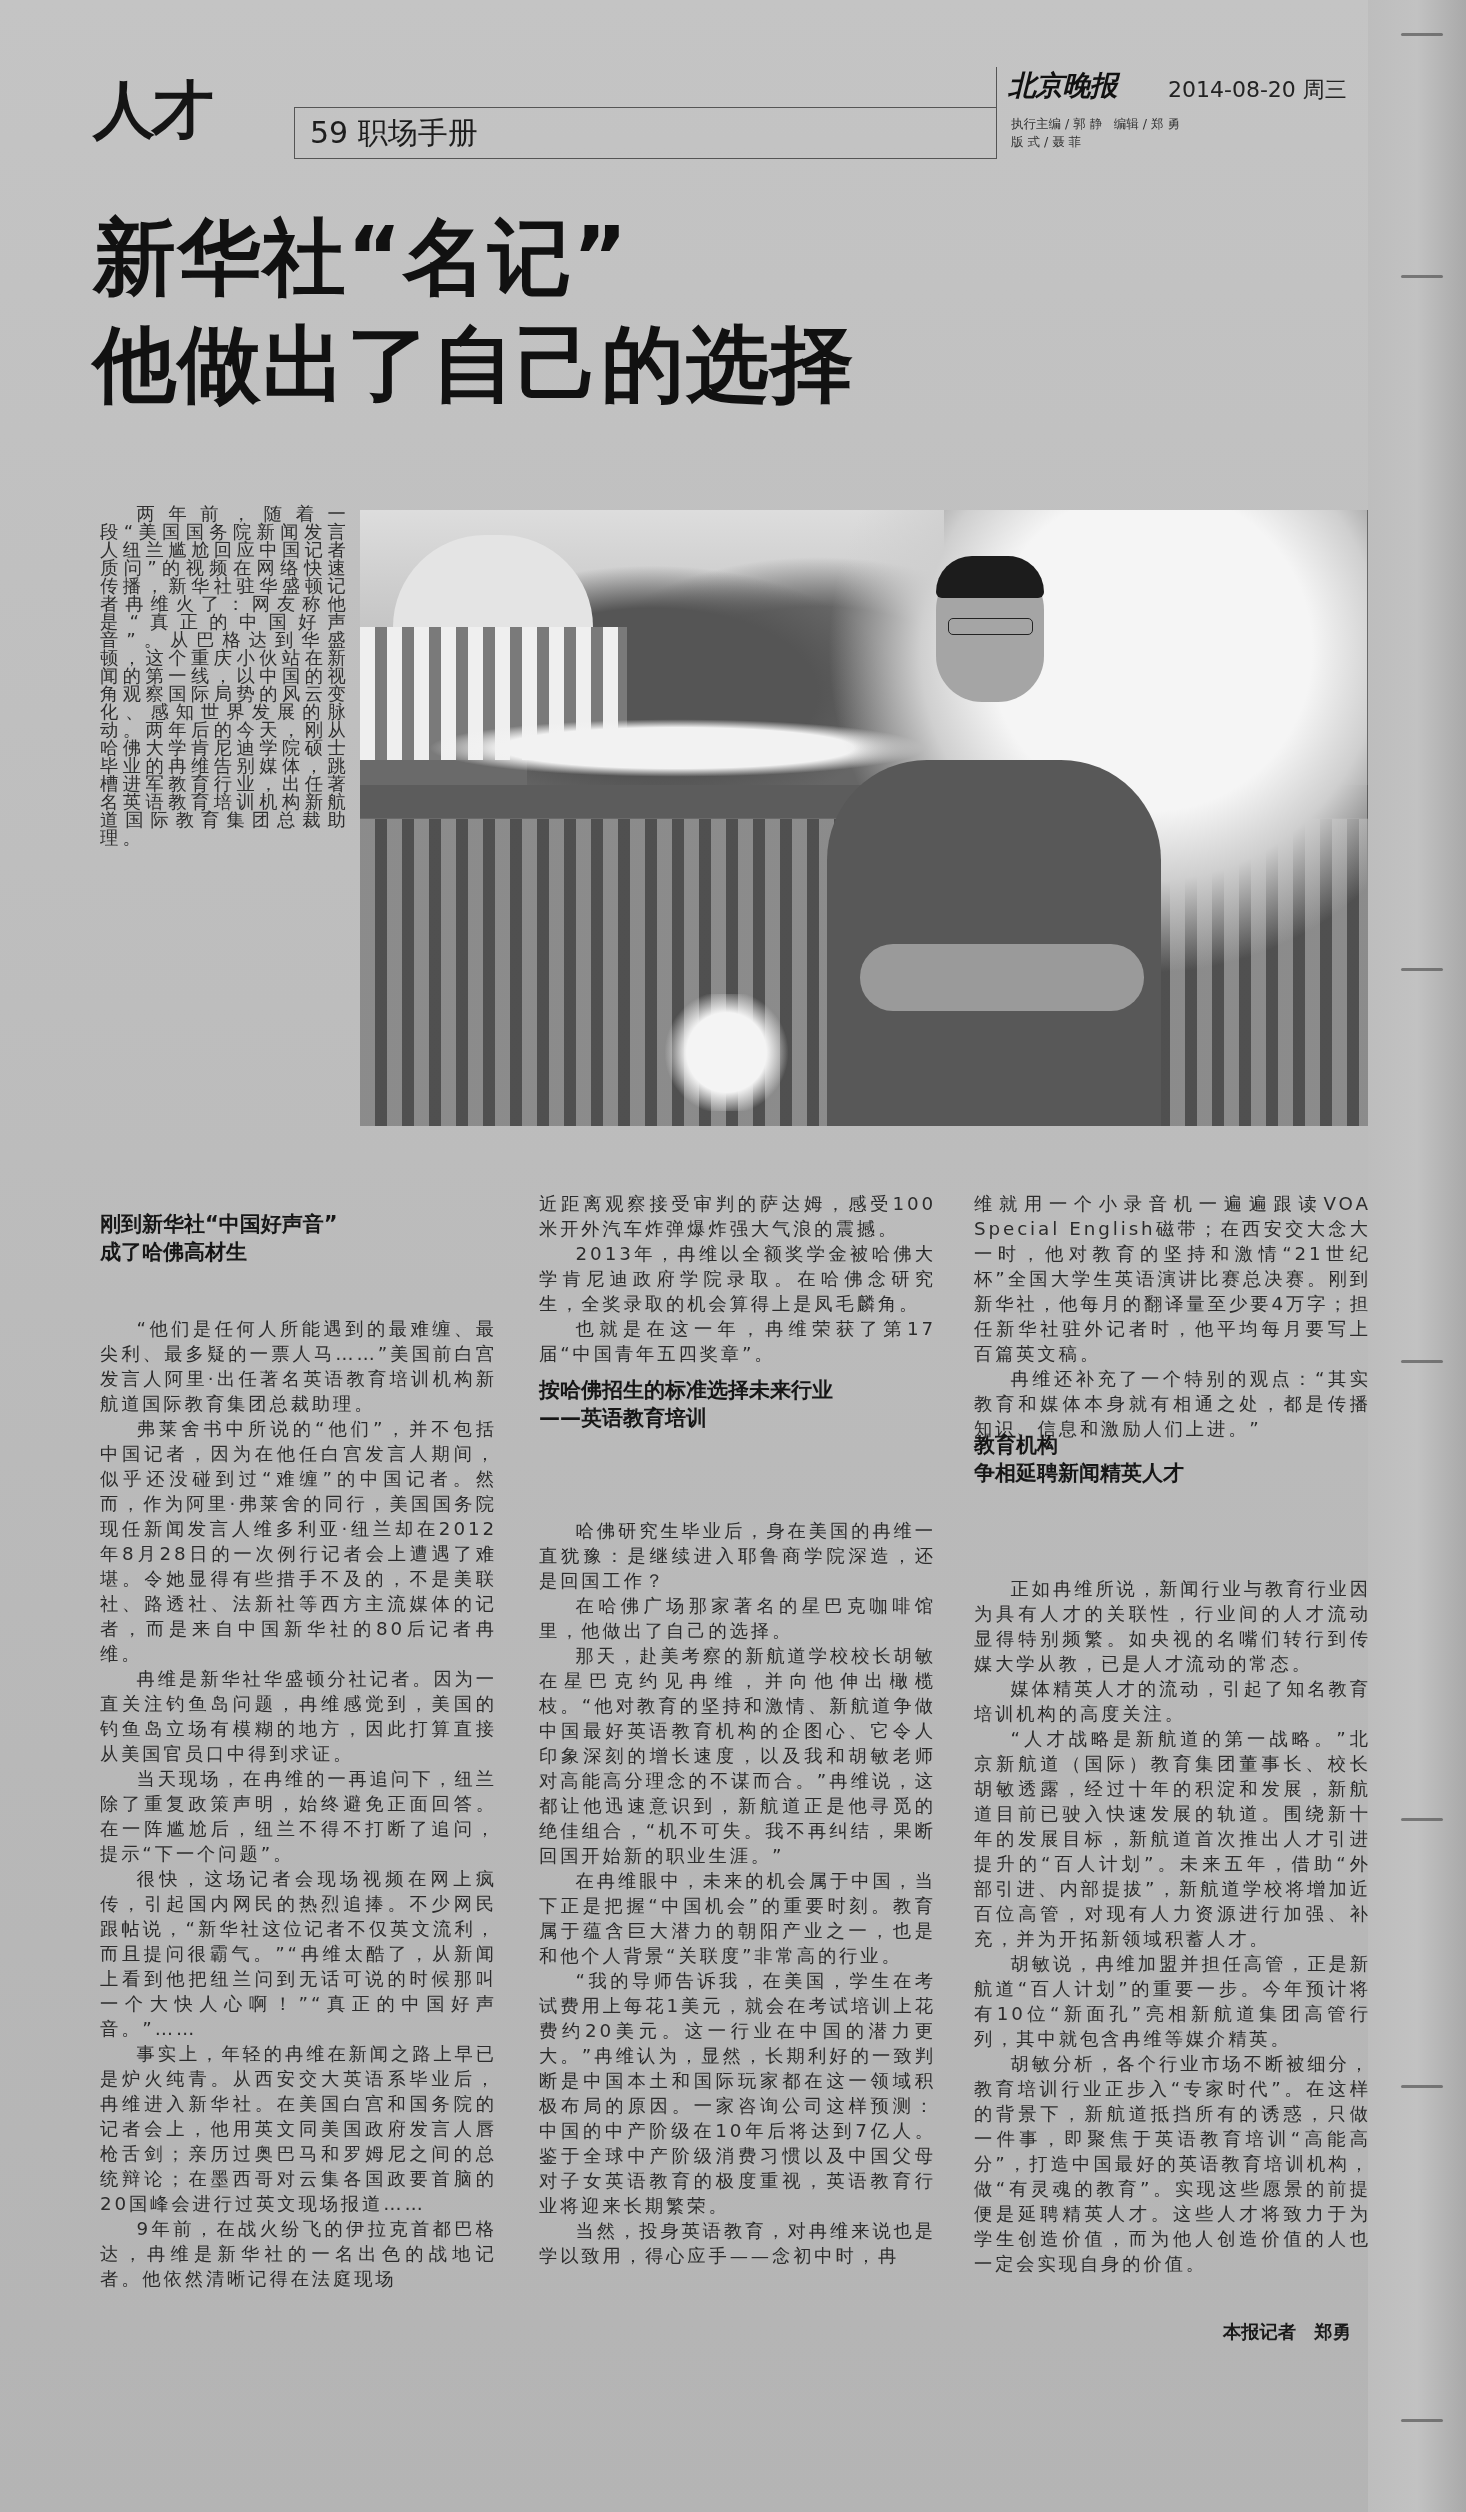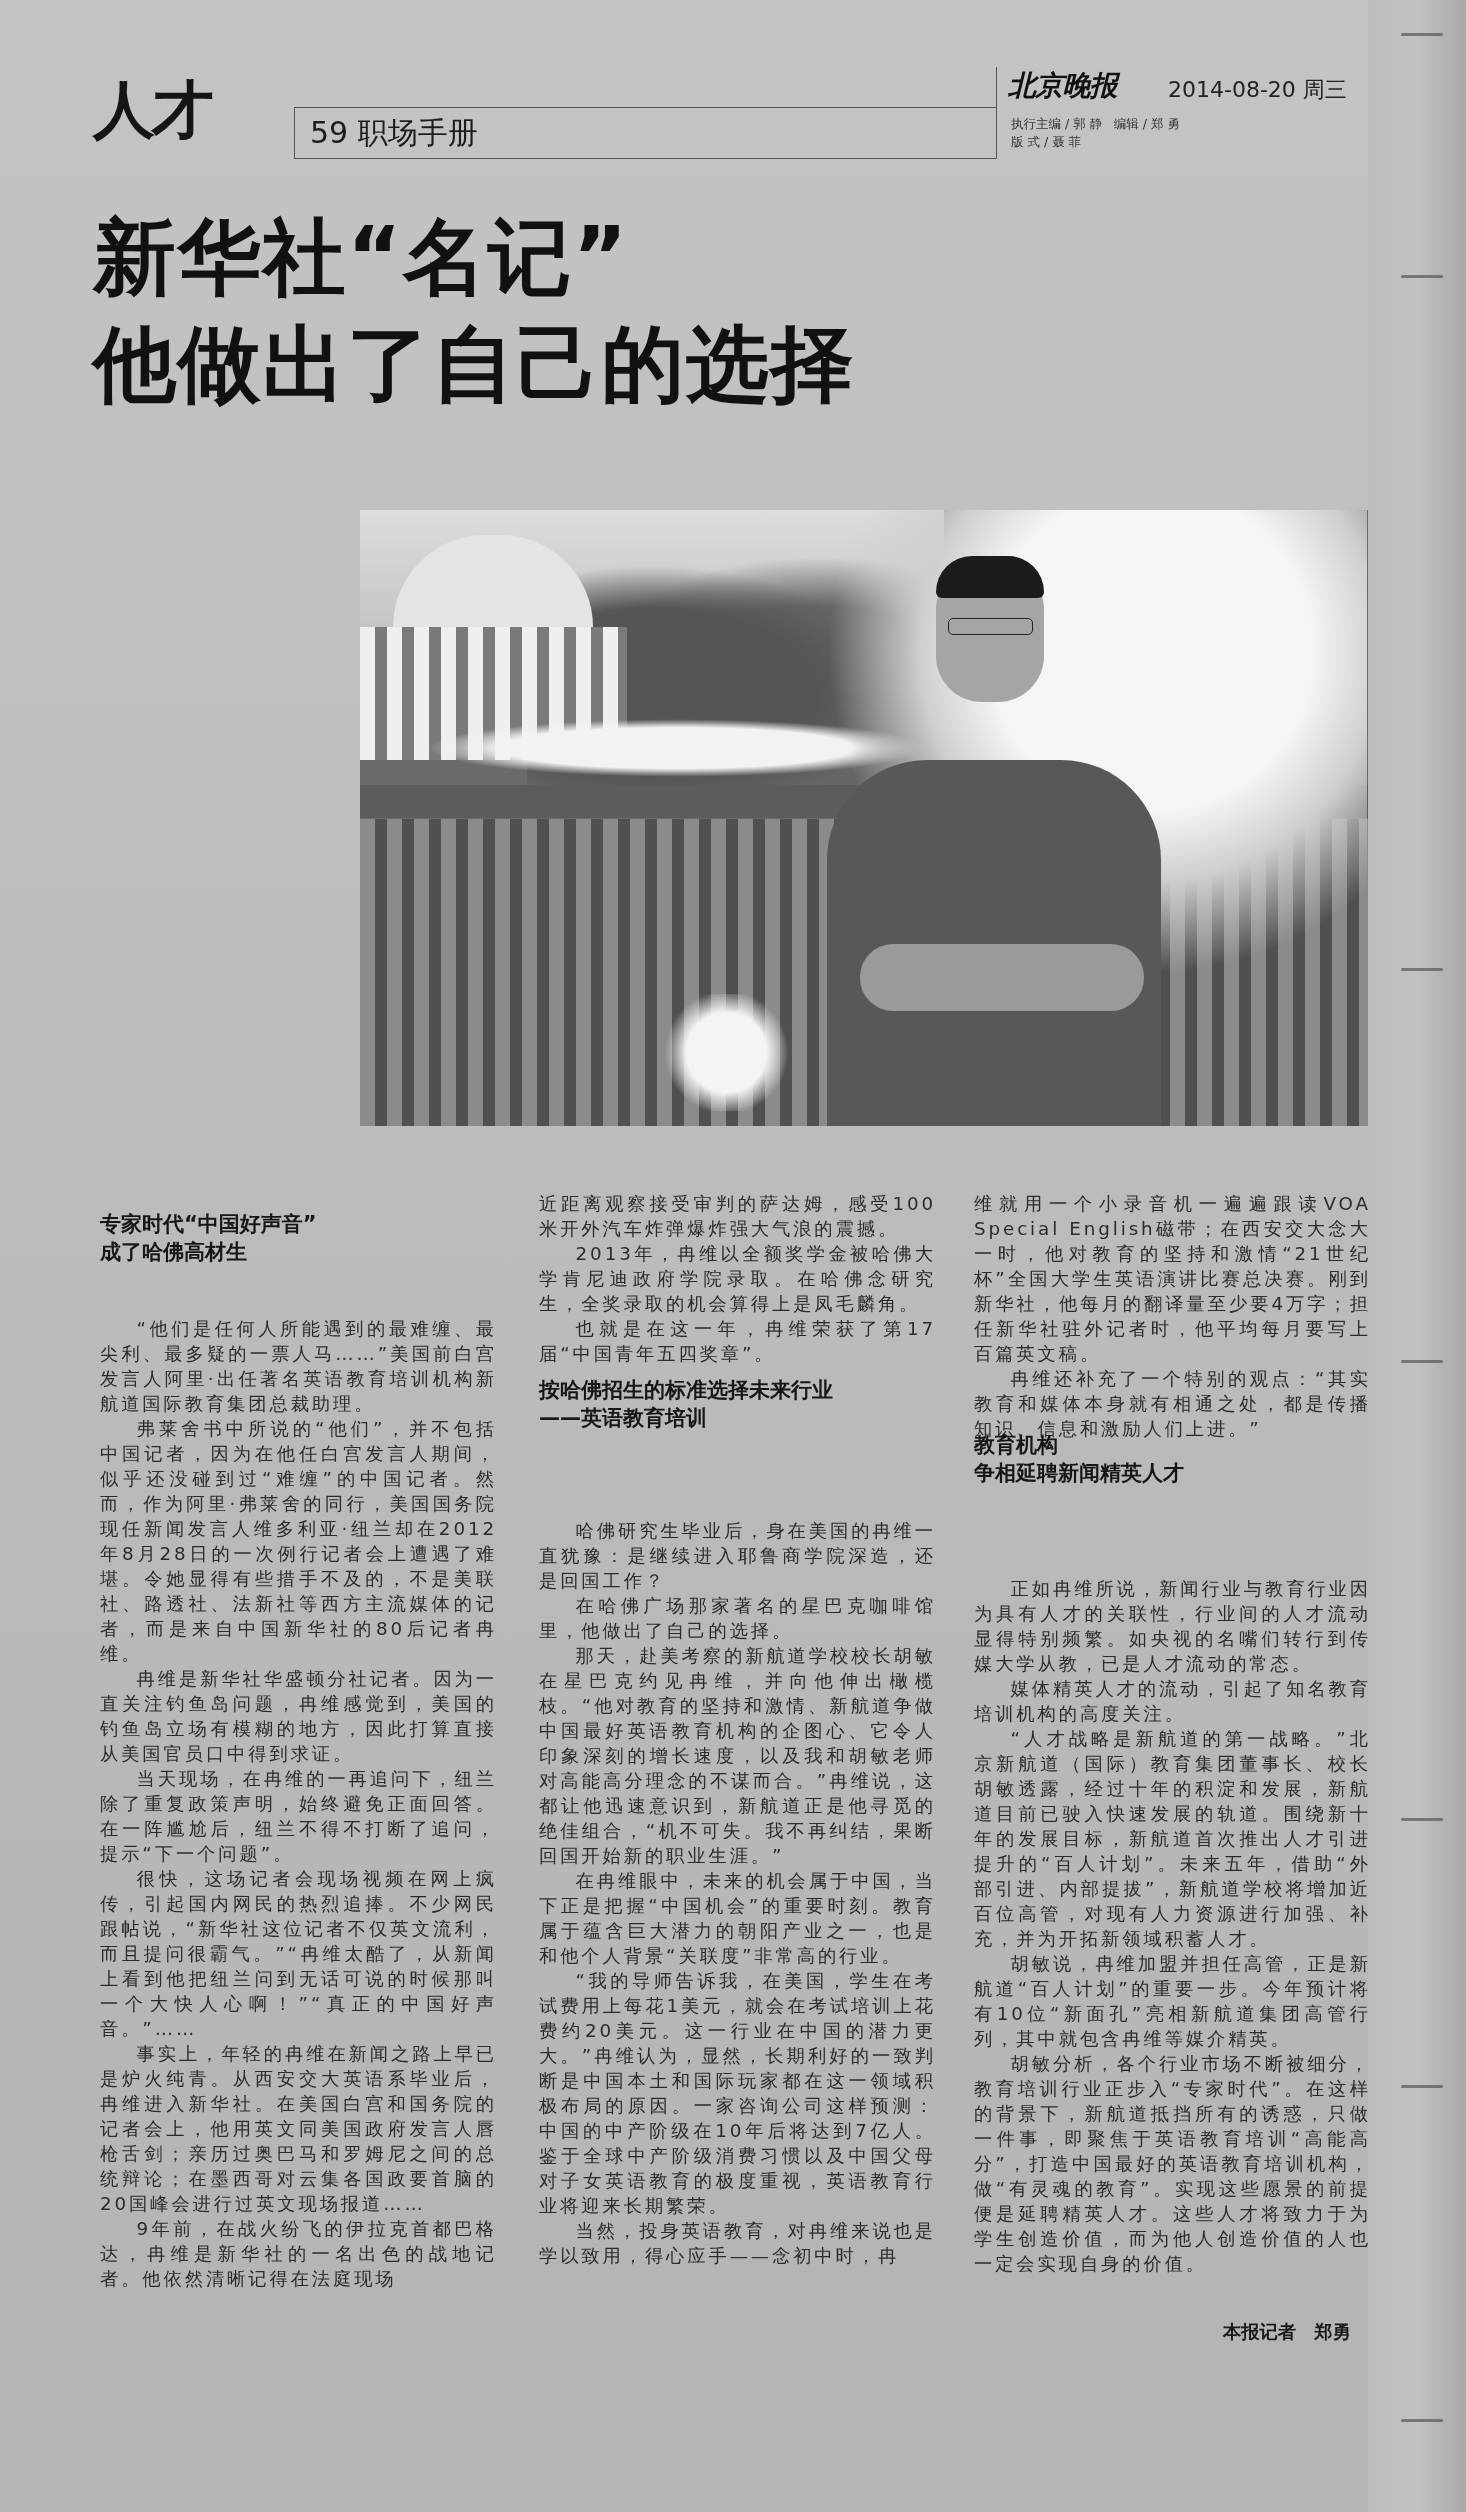--- a/index.html
+++ b/index.html
@@ -123,40 +123,41 @@
   <div class="credits">
     <div><span>执行主编 / 郭 静</span><span>编辑 / 郑 勇</span></div>
     <div><span>版 式 / 聂 菲</span></div>
   </div>
 
   <div class="headline">
     <div>新华社“名记”</div>
     <div>他做出了自己的选择</div>
   </div>
 
+  <div class="lead">两年前，随着一段“美国国务院新闻发言人纽兰尴尬回应中国记者质问”的视频在网络快速传播，新华社驻华盛顿记者冉维火了：网友称他是“真正的中国好声音”。从巴格达到华盛顿，这个重庆小伙站在新闻的第一线，以中国的视角观察国际局势的风云变化、感知世界发展的脉动。两年后的今天，刚从哈佛大学肯尼迪学院硕士毕业的冉维告别媒体，跳槽进军教育行业，出任著名英语教育培训机构新航道国际教育集团总裁助理。</div>
 
   <div class="photo">
     <div class="sky"></div>
     <div class="trees"></div>
     <div class="dome"></div>
     <div class="colonnade"></div>
     <div class="blossoms-low"></div>
     <div class="bank"></div>
     <div class="water"></div>
     <div class="blossoms"></div>
     <div class="blossoms2"></div>
     <div class="person-shirt"></div>
     <div class="person-arms"></div>
     <div class="person-head"></div>
     <div class="person-hair"></div>
     <div class="person-glasses"></div>
   </div>
 
   <div class="subhead sh-1">
-    <div>专家时代“中国好声音”</div>
+    <div>刚到新华社“中国好声音”</div>
     <div>成了哈佛高材生</div>
   </div>
   <div class="col col-1">
     <p>“他们是任何人所能遇到的最难缠、最尖利、最多疑的一票人马……”美国前白宫发言人阿里·出任著名英语教育培训机构新航道国际教育集团总裁助理。</p>
     <p>弗莱舍书中所说的“他们”，并不包括中国记者，因为在他任白宫发言人期间，似乎还没碰到过“难缠”的中国记者。然而，作为阿里·弗莱舍的同行，美国国务院现任新闻发言人维多利亚·纽兰却在2012年8月28日的一次例行记者会上遭遇了难堪。令她显得有些措手不及的，不是美联社、路透社、法新社等西方主流媒体的记者，而是来自中国新华社的80后记者冉维。</p>
     <p>冉维是新华社华盛顿分社记者。因为一直关注钓鱼岛问题，冉维感觉到，美国的钓鱼岛立场有模糊的地方，因此打算直接从美国官员口中得到求证。</p>
     <p>当天现场，在冉维的一再追问下，纽兰除了重复政策声明，始终避免正面回答。在一阵尴尬后，纽兰不得不打断了追问，提示“下一个问题”。</p>
     <p>很快，这场记者会现场视频在网上疯传，引起国内网民的热烈追捧。不少网民跟帖说，“新华社这位记者不仅英文流利，而且提问很霸气。”“冉维太酷了，从新闻上看到他把纽兰问到无话可说的时候那叫一个大快人心啊！”“真正的中国好声音。”……</p>
     <p>事实上，年轻的冉维在新闻之路上早已是炉火纯青。从西安交大英语系毕业后，冉维进入新华社。在美国白宫和国务院的记者会上，他用英文同美国政府发言人唇枪舌剑；亲历过奥巴马和罗姆尼之间的总统辩论；在墨西哥对云集各国政要首脑的20国峰会进行过英文现场报道……</p>
     <p>9年前，在战火纷飞的伊拉克首都巴格达，冉维是新华社的一名出色的战地记者。他依然清晰记得在法庭现场</p>

